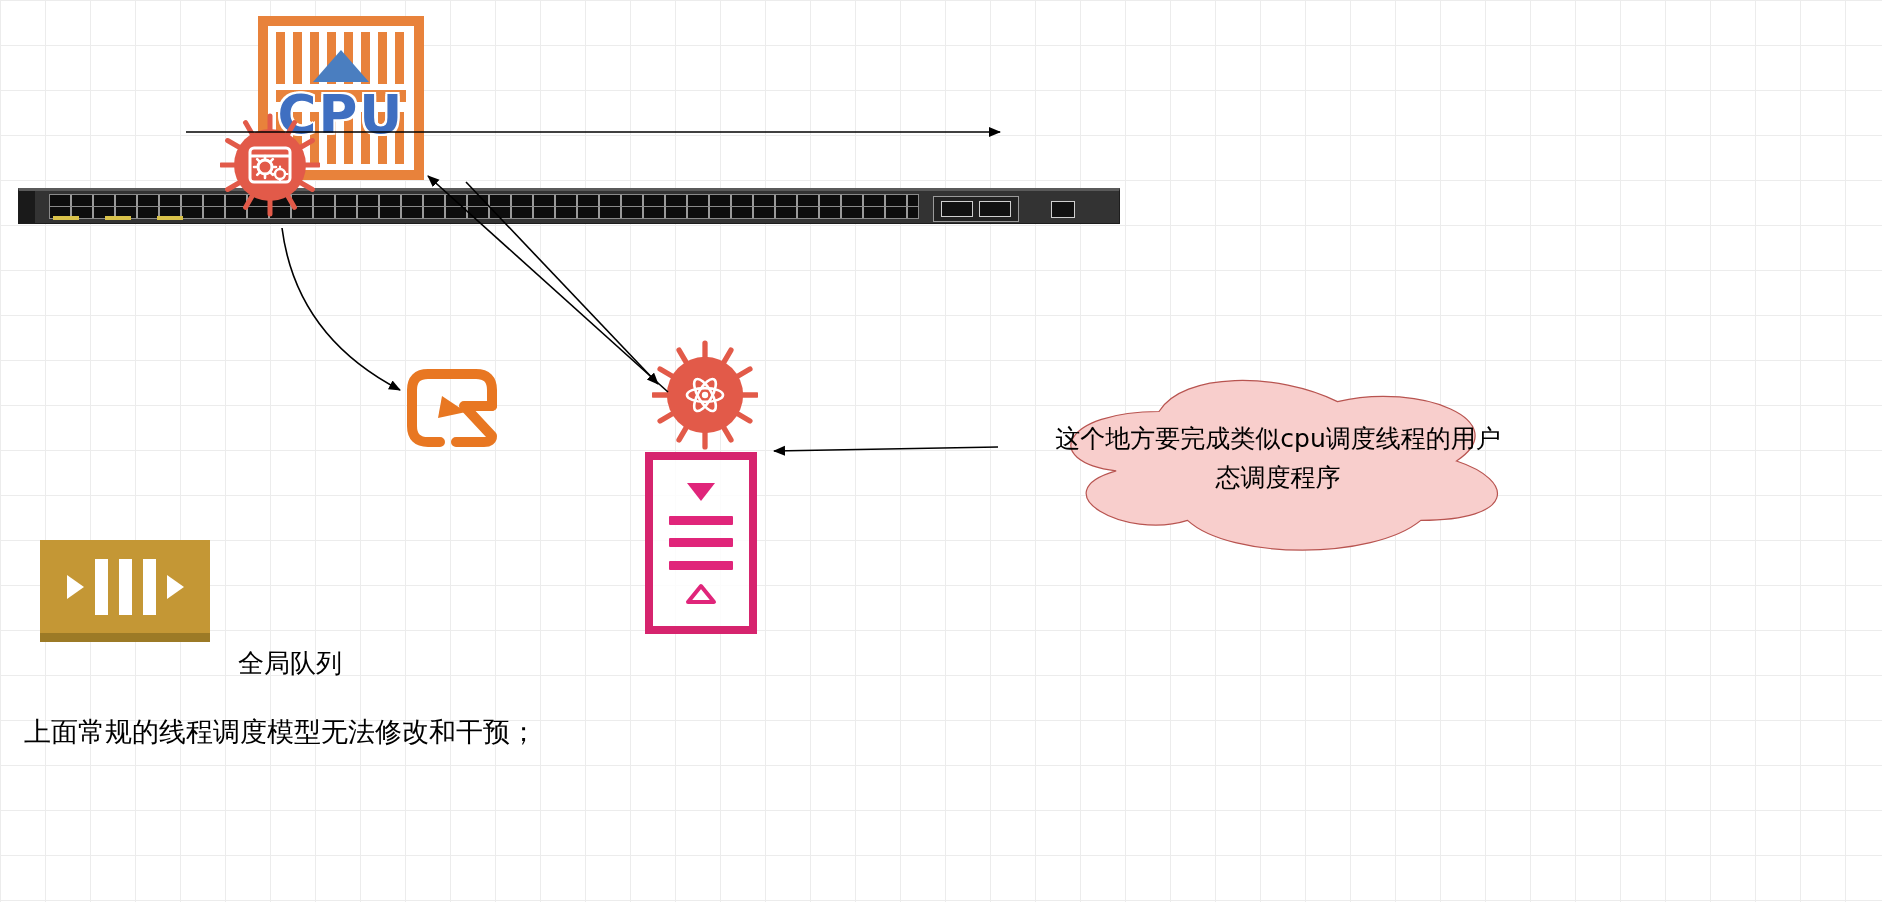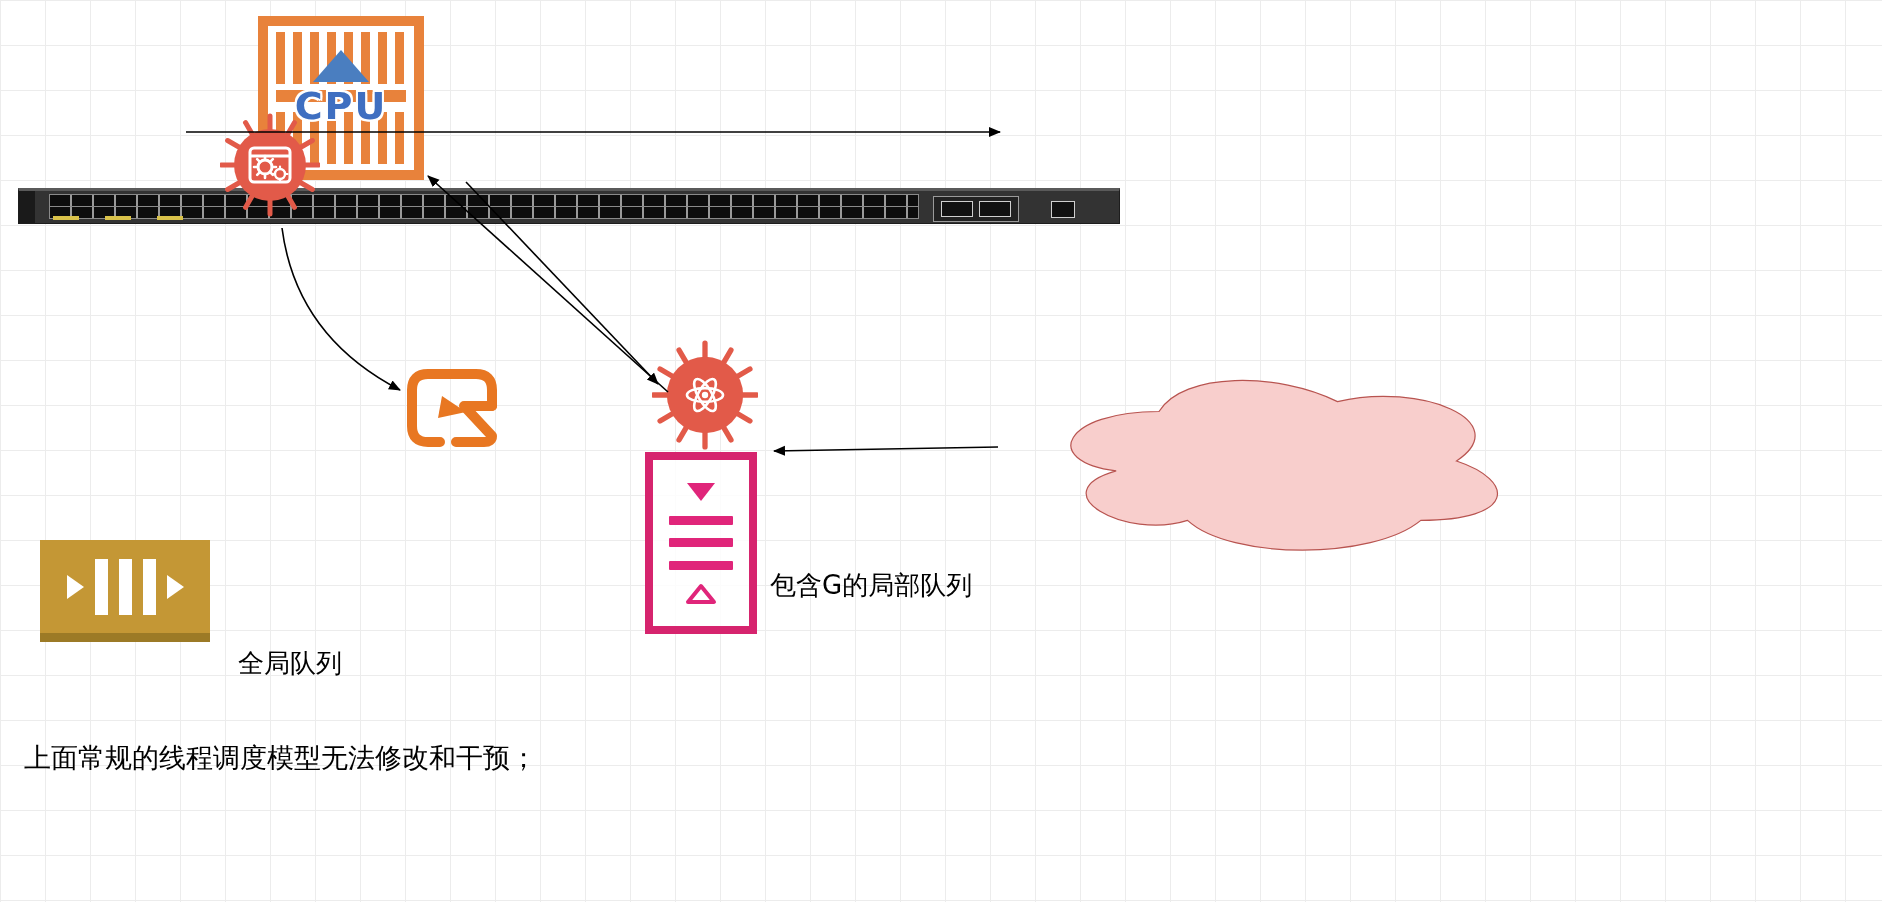--- a/index.html
+++ b/index.html
@@ -19,21 +19,21 @@
   .cpu-box{left:258px;top:16px;width:166px;height:164px;border:10px solid #e8823b;background:#fff;z-index:4;}
   .cpu-slats{position:absolute;left:8px;right:8px;height:52px;
     background:repeating-linear-gradient(90deg,#e8823b 0 9px,#ffffff 9px 17px);}
   .cpu-slats.top{top:6px;}
   .cpu-slats.bottom{bottom:6px;}
   .cpu-midbar{position:absolute;left:8px;right:8px;top:64px;height:12px;background:#e8823b;}
   .cpu-triangle{position:absolute;left:50%;top:24px;transform:translateX(-50%);
     width:0;height:0;border-left:28px solid transparent;border-right:28px solid transparent;
     border-bottom:32px solid #4a7ec0;z-index:5;}
   .cpu-text{position:absolute;left:0;right:0;top:58px;text-align:center;
-    font-size:38px;font-weight:bold;letter-spacing:2px;color:#3f6fc1;z-index:5;
+    font-size:53px;font-weight:bold;letter-spacing:2px;color:#3f6fc1;z-index:5;
     text-shadow:-2px 0 #fff,2px 0 #fff,0 -2px #fff,0 2px #fff,-2px -2px #fff,2px 2px #fff,-2px 2px #fff,2px -2px #fff;}
 
   
   .switch{left:18px;top:188px;width:1102px;height:36px;background:#333;border:1px solid #1d1d1d;border-top:3px solid #5a5a5a;z-index:3;}
   .switch-cap{position:absolute;left:0;top:0;bottom:0;width:16px;background:#1a1a1a;}
   .port-row{position:absolute;left:30px;right:200px;height:11px;border:1px solid #8a8a8a;
     background:repeating-linear-gradient(90deg,#0d0d0d 0 20px,#9a9a9a 20px 22px);}
   .port-row.top{top:3px;}
   .port-row.bottom{bottom:4px;}
   .yellow-tag{position:absolute;bottom:3px;height:4px;width:26px;background:#d9c24a;}
@@ -62,21 +62,21 @@
 
   
   .cloud-svg{left:1040px;top:362px;width:476px;height:198px;z-index:3;}
   .cloud-text{left:1008px;top:420px;width:540px;text-align:center;font-size:25px;line-height:1.55;z-index:5;}
 
   
   .lbl{font-size:26px;z-index:5;}
   .lbl-global{left:238px;top:646px;}
   .lbl-local{left:770px;top:568px;}
   .note{left:24px;font-size:27px;z-index:5;}
-  .note1{top:740px;}
+  .note1{top:714px;}
   .note2{top:824px;}
 
   
   .arrows{position:absolute;left:0;top:0;width:1882px;height:902px;z-index:7;pointer-events:none;}
 </style>
 </head>
 <body>
 
 <div id="canvas">
 
@@ -132,34 +132,37 @@
     <svg width="32" height="22" viewBox="0 0 32 22">
       <polygon points="2,2 30,2 16,20" fill="#e0257a"></polygon>
     </svg>
     <div class="lq-bar"></div>
     <div class="lq-bar"></div>
     <div class="lq-bar"></div>
     <svg width="32" height="22" viewBox="0 0 32 22">
       <polygon points="16,3 29,19 3,19" fill="none" stroke="#e0257a" stroke-width="4" stroke-linejoin="round"></polygon>
     </svg>
   </div>
-  <div class="abs lbl lbl-local">包含G的局部队列</div>
 
   <div class="abs global-queue">
     <div class="gq-play"></div>
     <div class="gq-bar"></div>
     <div class="gq-bar"></div>
     <div class="gq-bar"></div>
     <div class="gq-play"></div>
   </div>
   <div class="abs lbl lbl-global">全局队列</div>
 
   <svg class="abs cloud-svg" viewBox="0 0 100 60" preserveAspectRatio="none">
     <path d="M25,15 C5,15 0,30 16,33 C0,39.6 18,54 31,48 C40,60 70,60 80,48 C100,48 100,36 87.5,30 C100,18 80,6 62.5,12 C50,3 30,3 25,15 Z" fill="#f8cecc" stroke="#b85450" stroke-width="1.2" vector-effect="non-scaling-stroke"></path>
   </svg>
+  <div class="abs cloud-text">
+    <div>这个地方要完成类似cpu调度线程的用户</div>
+    <div>态调度程序</div>
+  </div>
 
   <div class="abs note note1">上面常规的线程调度模型无法修改和干预；</div>
 
   <svg class="arrows">
     <defs>
       <marker id="arw" markerWidth="13" markerHeight="11" refX="11" refY="5" orient="auto" markerUnits="userSpaceOnUse">
         <path d="M0,0 L12,5 L0,10 Z" fill="#000"></path>
       </marker>
     </defs>
     <line x1="186" y1="132" x2="1000" y2="132" stroke="#000" stroke-width="1.6" marker-end="url(#arw)"></line>

